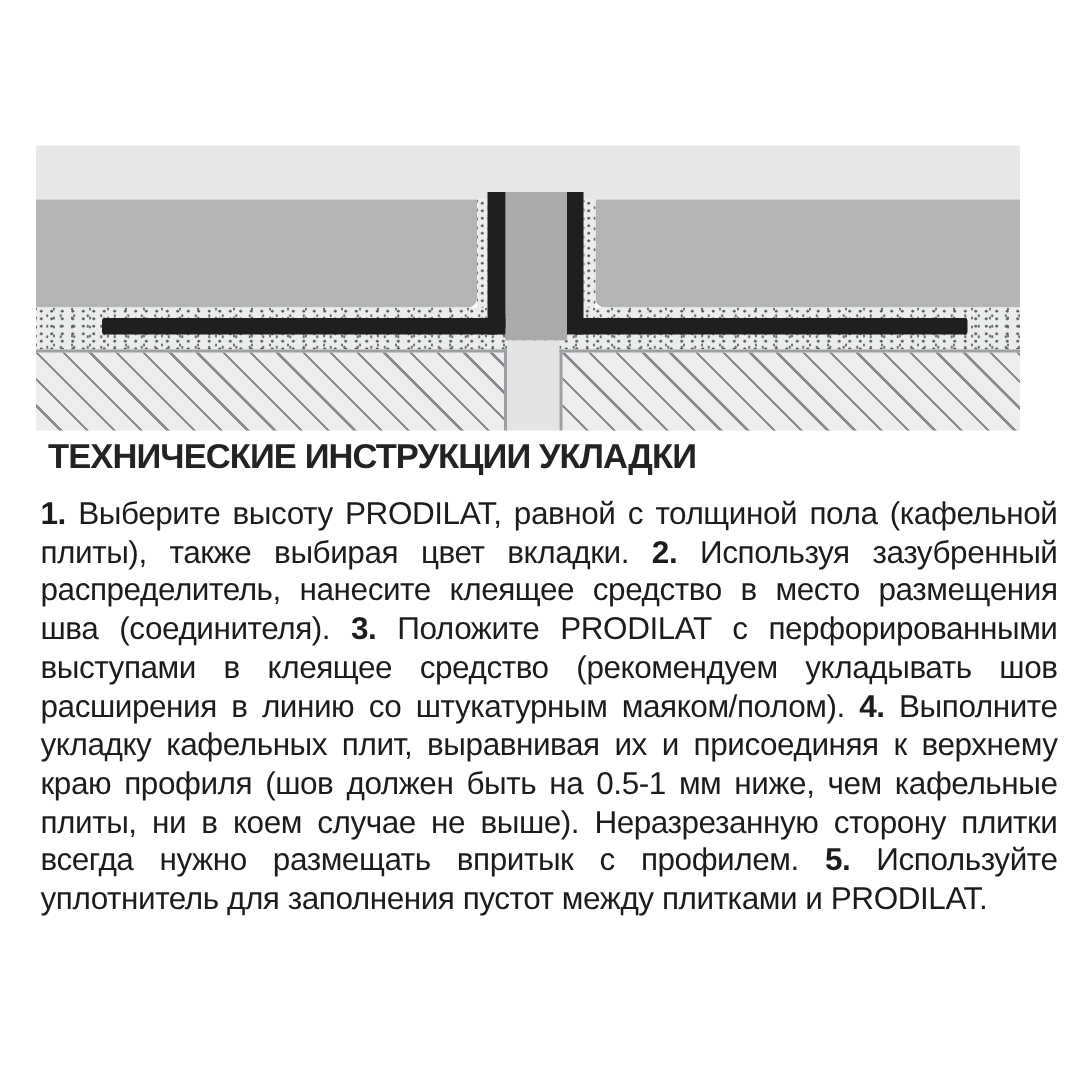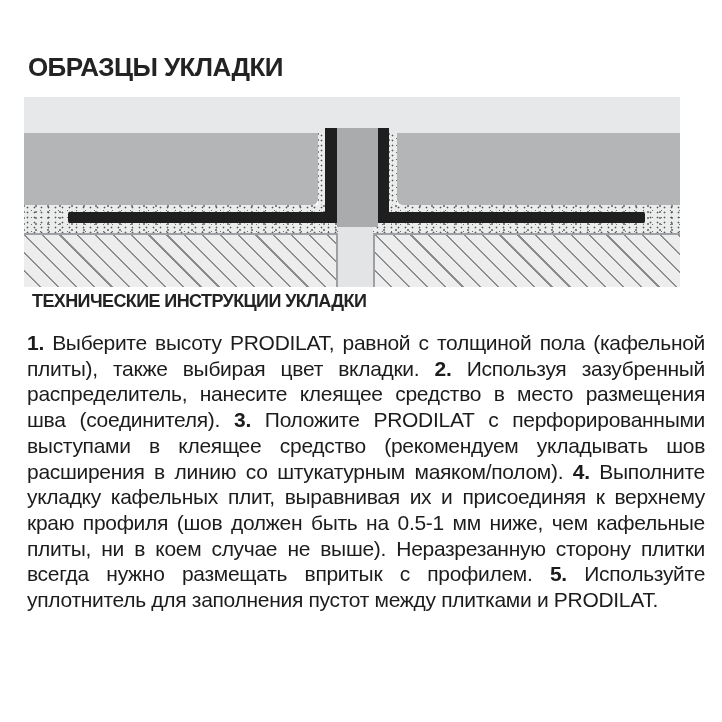--- a/index.html
+++ b/index.html
@@ -6,21 +6,21 @@
   .page{
     position:relative;width:722px;height:722px;background:#ffffff;overflow:hidden;
     font-family:"Liberation Sans", sans-serif;color:#1e1e1e;
   }
   .h1{
     position:absolute;left:28px;top:52px;margin:0;
     font-size:26px;font-weight:700;letter-spacing:-0.6px;color:#232323;white-space:nowrap;
   }
   .h2{
     position:absolute;left:32px;top:291px;margin:0;
-    font-size:18px;font-weight:700;letter-spacing:-0.6px;color:#232323;white-space:nowrap;
+    font-size:23px;font-weight:700;letter-spacing:-0.6px;color:#232323;white-space:nowrap;
   }
   
   .diagram{position:absolute;left:24px;top:97px;width:656px;height:190px;}
   .diagram *{position:absolute;box-sizing:border-box;}
   .wall-band{left:0;top:0;width:656px;height:36px;}
   .tile-left{left:0;top:36px;width:294px;height:72px;border-bottom-right-radius:6px;}
   .tile-right{left:373px;top:36px;width:283px;height:72px;border-bottom-left-radius:6px;}
   .speckle{
     background-color:#ebecec;
     background-image:
@@ -54,21 +54,20 @@
     font-size:21px;line-height:25.7px;letter-spacing:-0.3px;
     text-align:justify;color:#1c1c1c;
   }
   .instructions .num{font-weight:700;}
 </style>
 </head>
 <body>
 
 <div class="page">
 
-  <h1 class="h1">ОБРАЗЦЫ УКЛАДКИ</h1>
 
   <div class="diagram">
     <div class="wall-band" style="background-color: rgb(231, 232, 233);"></div>
 
     <div class="tile-left" style="background-color: rgb(179, 181, 183);"></div>
     <div class="tile-right" style="background-color: rgb(179, 181, 183);"></div>
 
     <div class="adhesive-layer speckle"></div>
     <div class="adhesive-strip-left speckle"></div>
     <div class="adhesive-strip-right speckle"></div>

